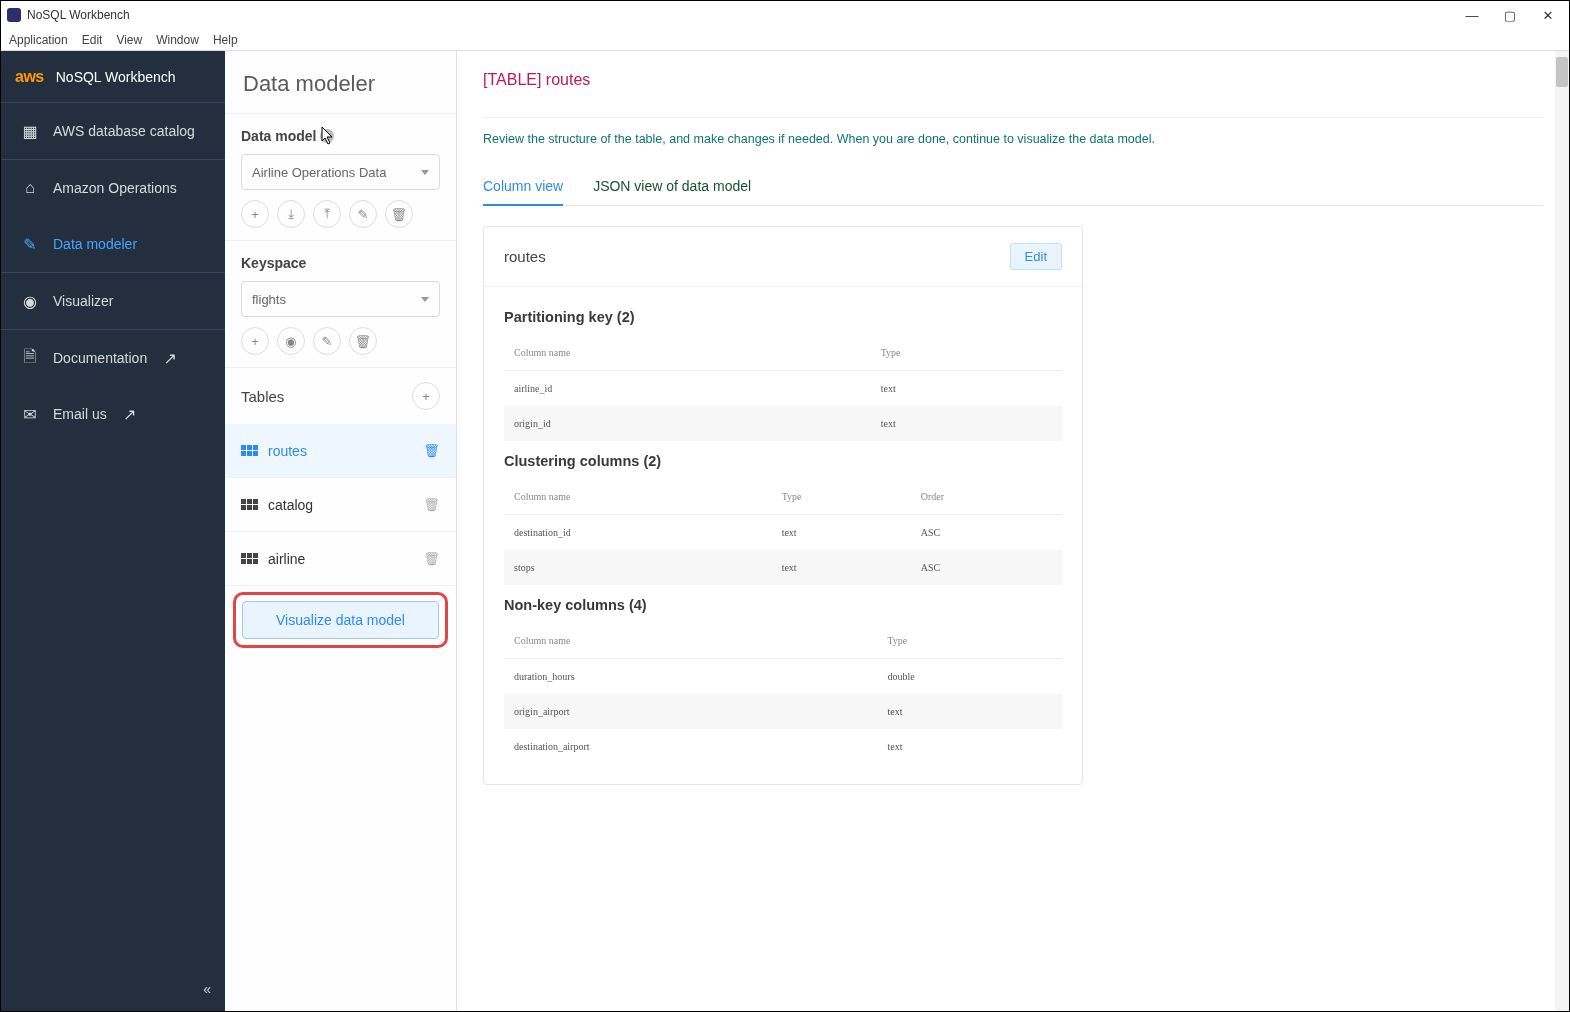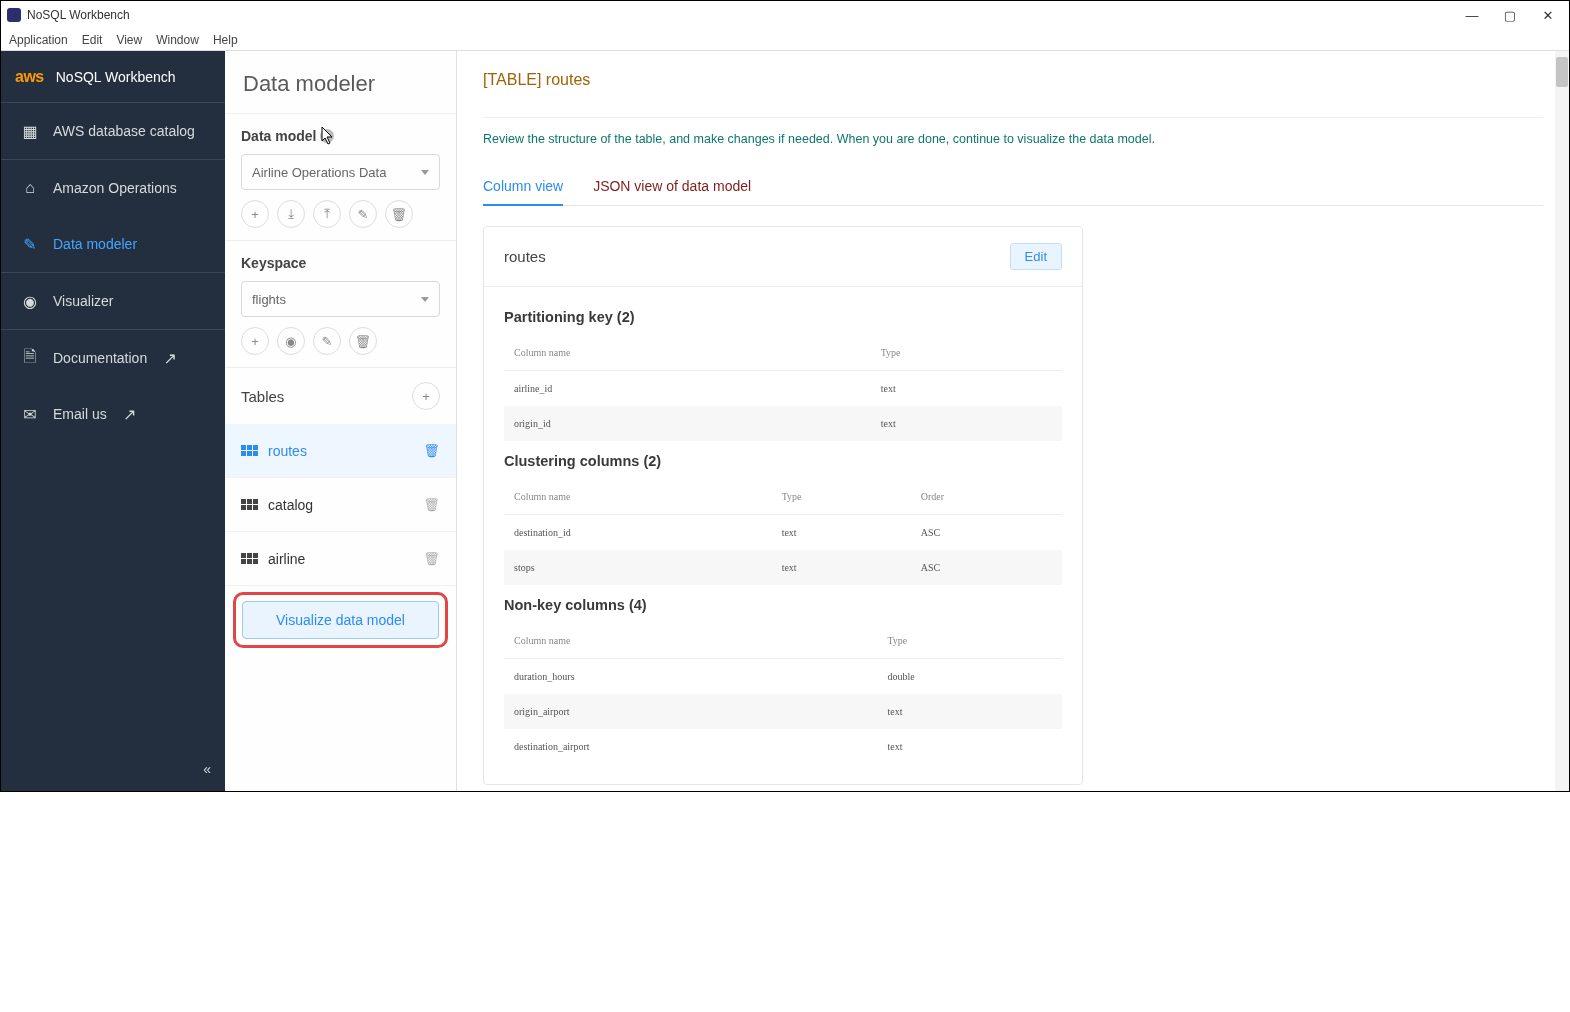--- a/index.html
+++ b/index.html
@@ -1,17 +1,17 @@
 <!DOCTYPE html>
 <html><head>
 <meta charset="utf-8">
 <style>
 * { box-sizing: border-box; margin: 0; padding: 0; }
 body { font-family: "Segoe UI", Arial, sans-serif; font-size: 13px; color: #333; background: #fff; overflow: hidden; }
-.window { width: 1570px; height: 792px; border: 1px solid #000; display: flex; flex-direction: column; }
+.window { width: 1570px; height: 1012px; border: 1px solid #000; display: flex; flex-direction: column; }
 .titlebar { height: 28px; display: flex; align-items: center; padding: 0 6px; background: #fff; }
 .titlebar .app-icon { width: 14px; height: 14px; background: #2e2e6e; border-radius: 3px; margin-right: 6px; display: inline-block; }
 .titlebar .title { font-size: 12px; flex: 1; }
 .winbtns { display: flex; gap: 24px; margin-right: 8px; }
 .winbtn { width: 14px; height: 14px; display: inline-flex; align-items: center; justify-content: center; font-size: 13px; }
 .menubar { height: 22px; display: flex; align-items: center; gap: 14px; padding: 0 8px; font-size: 12px; color: #444; border-bottom: 1px solid #ddd; }
 .menubar span { cursor: default; }
 .body { flex: 1; display: flex; overflow: hidden; }
 
 
@@ -44,25 +44,25 @@
 .tableitem .tgrid { display: grid; grid-template-columns: repeat(3,5px); grid-auto-rows: 5px; gap: 1px; }
 .tableitem .tname { flex: 1; font-size: 14px; }
 .trash { color: #2d8cf0; }
 .tableitem:not(.active) .trash { color: #aaa; }
 .vis-wrap { padding: 14px; }
 .vis-btn { width: 100%; height: 38px; background: #eaf4ff; border: 1px solid #9ec9f3; color: #2d8cf0; border-radius: 4px; font-size: 14px; cursor: pointer; }
 .highlight-box { border: 3px solid #e24545; border-radius: 10px; padding: 6px; margin: 6px 8px; }
 
 
 .main { flex: 1; overflow-y: auto; padding: 20px 26px 40px; position: relative; }
-.main h1 { font-size: 16px; font-weight: 500; color: #a16207; margin-bottom: 28px; }
+.main h1 { font-size: 16px; font-weight: 500; color: #be185d; margin-bottom: 28px; }
 .main hr.sep { border: none; border-top: 1px solid #eee; margin-bottom: 14px; }
 .desc { font-size: 12.5px; color: #0f766e; margin-bottom: 24px; }
 .tabs { display: flex; gap: 30px; border-bottom: 1px solid #e5e5e5; margin-bottom: 20px; }
-.tab { padding: 8px 0 10px; font-size: 14px; color: #7f1d1d; cursor: pointer; }
+.tab { padding: 8px 0 10px; font-size: 14px; color: #14532d; cursor: pointer; }
 .tab.active { color: #2d8cf0; border-bottom: 2px solid #2d8cf0; margin-bottom: -1px; }
 .card { width: 600px; border: 1px solid #e5e5e5; border-radius: 4px; }
 .card-head { display: flex; align-items: center; justify-content: space-between; padding: 16px 20px; border-bottom: 1px solid #eee; }
 .card-head .tname2 { font-size: 15px; color: #444; }
 .editbtn { padding: 5px 14px; background: #eaf4ff; border: 1px solid #bfe0ff; color: #2d8cf0; border-radius: 3px; font-size: 13px; cursor: pointer; }
 .card-body { padding: 10px 20px 20px; }
 .grp-title { font-size: 14.5px; color: #3a3a3a; padding: 12px 0 10px; font-weight: bold; }
 .tbl { width: 100%; border-collapse: collapse; font-size: 10px; font-family: Liberation Serif, serif; }
 .tbl th { text-align: left; color: #888; font-weight: 500; padding: 12px 10px; }
 .tbl td { padding: 12px 10px; color: #555; }

